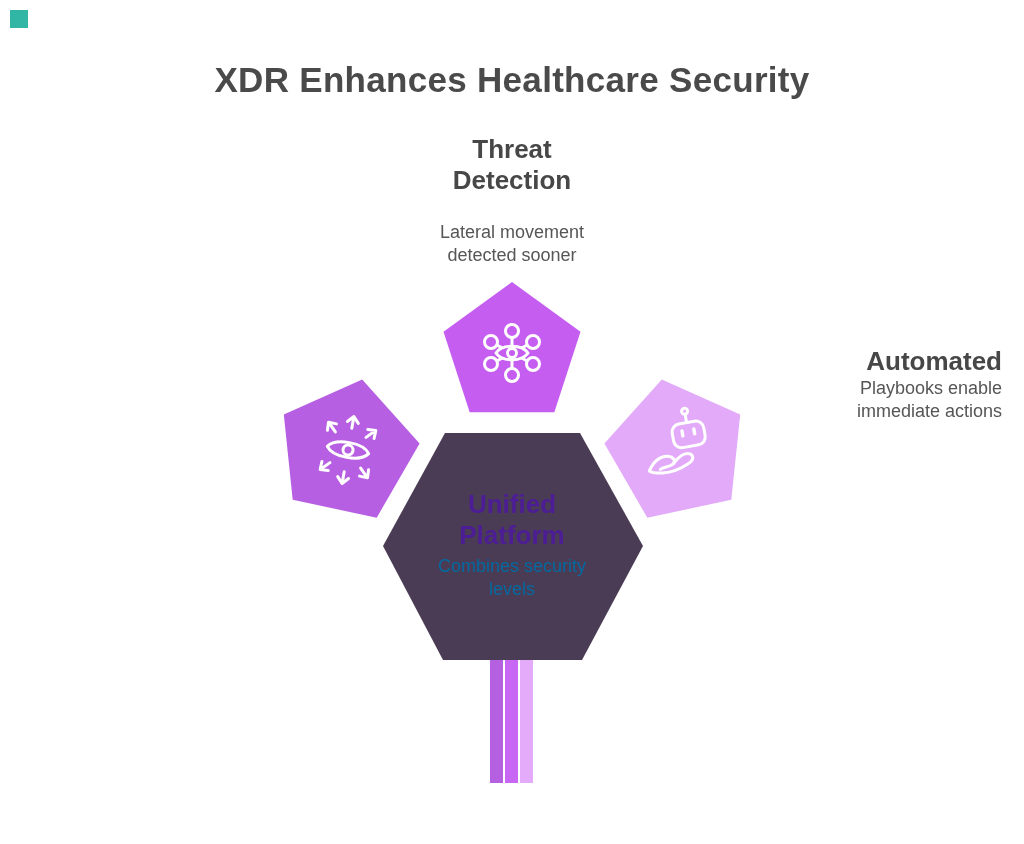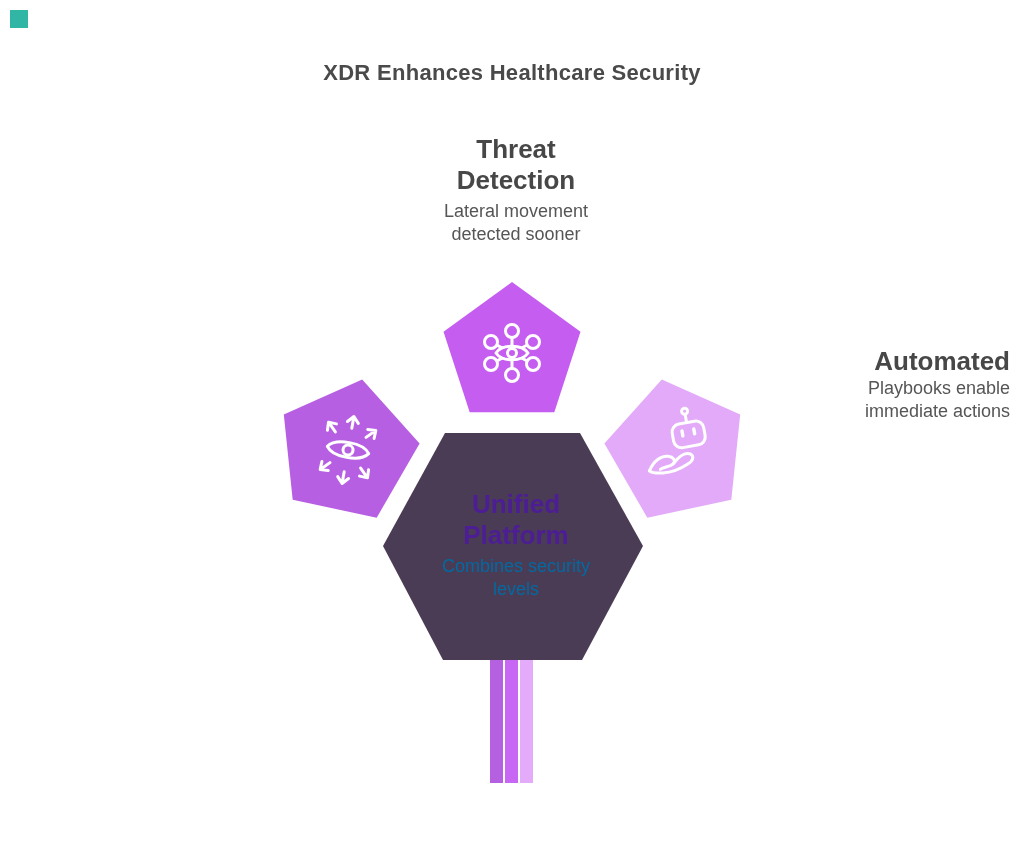--- a/index.html
+++ b/index.html
@@ -1,25 +1,25 @@
 <!DOCTYPE html>
 <html><head>
 <meta charset="utf-8">
 <style>
   html,body{margin:0;padding:0;background:#fff;}
   .stage{position:relative;width:1024px;height:844px;background:#ffffff;overflow:hidden;
          font-family:"Liberation Sans",sans-serif;}
   svg.layer{position:absolute;left:0;top:0;}
   .page-title{position:absolute;top:60px;left:0;right:0;text-align:center;
-              font-size:22px;font-weight:bold;color:#4a4a4a;letter-spacing:.3px;}
-  .label{position:absolute;padding-left:8px;}
+              font-size:35px;font-weight:bold;color:#4a4a4a;letter-spacing:.3px;}
+  .label{position:absolute;}
   .label .h{font-size:26px;font-weight:bold;color:#474747;line-height:31px;}
   .label .d{font-size:18px;color:#565656;line-height:23px;}
   .lbl-threat{top:134px;left:0;right:0;text-align:center;}
-  .lbl-threat .d{margin-top:4px;}
+  .lbl-threat .d{margin-top:25px;}
   .lbl-visibility{top:317px;left:38px;width:200px;text-align:right;}
   .lbl-visibility .d{margin-top:16px;}
   .lbl-automated{top:346px;left:787px;width:215px;text-align:right;}
   .lbl-automated .d{}
   .lbl-platform{top:489px;left:0;right:0;text-align:center;}
   .lbl-platform .h{color:#4c1d95;}
   .lbl-platform .d{color:#0369a1;margin-top:4px;text-align:center;}
 </style>
 </head>
 <body>

